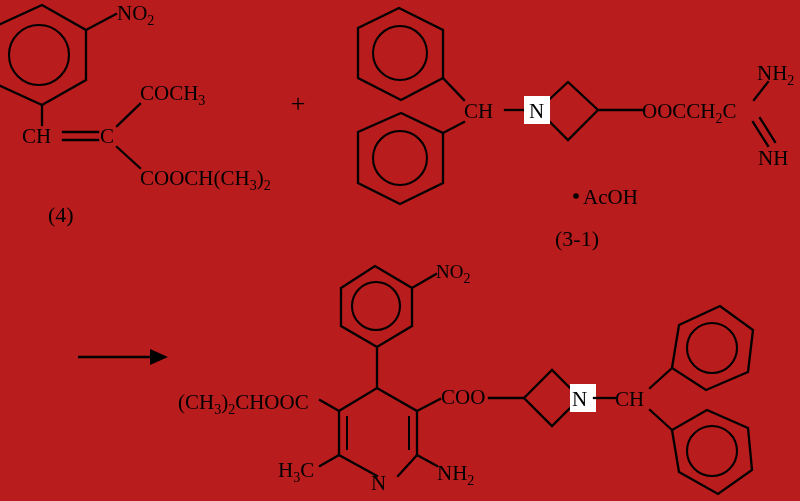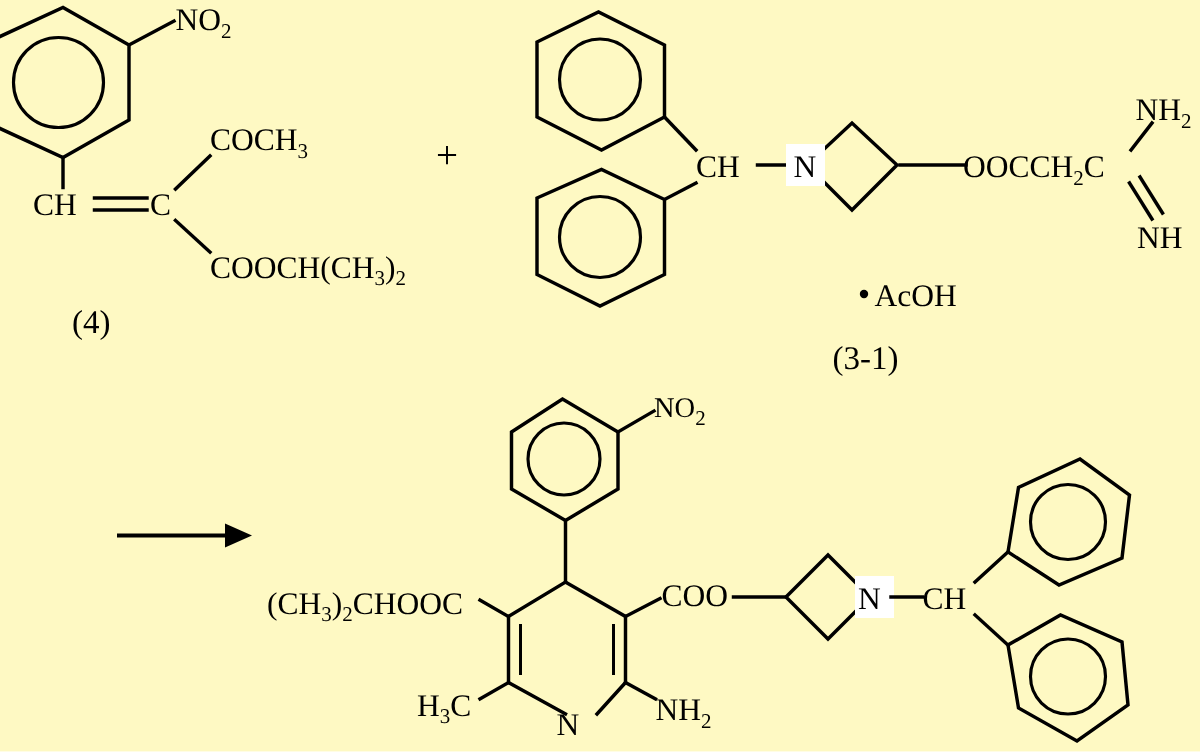--- a/index.html
+++ b/index.html
@@ -4,21 +4,21 @@
 <style>
   html, body {
     margin: 0;
     padding: 0;
     background: #ffffff;
   }
   #scheme {
     position: relative;
     width: 800px;
     height: 501px;
-    background: #fef9c3;
+    background: #b91c1c;
     font-family: "Liberation Serif", serif;
     overflow: hidden;
   }
   svg { display: block; }
   .chem-text {
     font-family: "Liberation Serif", serif;
     fill: #000000;
     font-size: 21px;
   }
   .chem-text.small {

